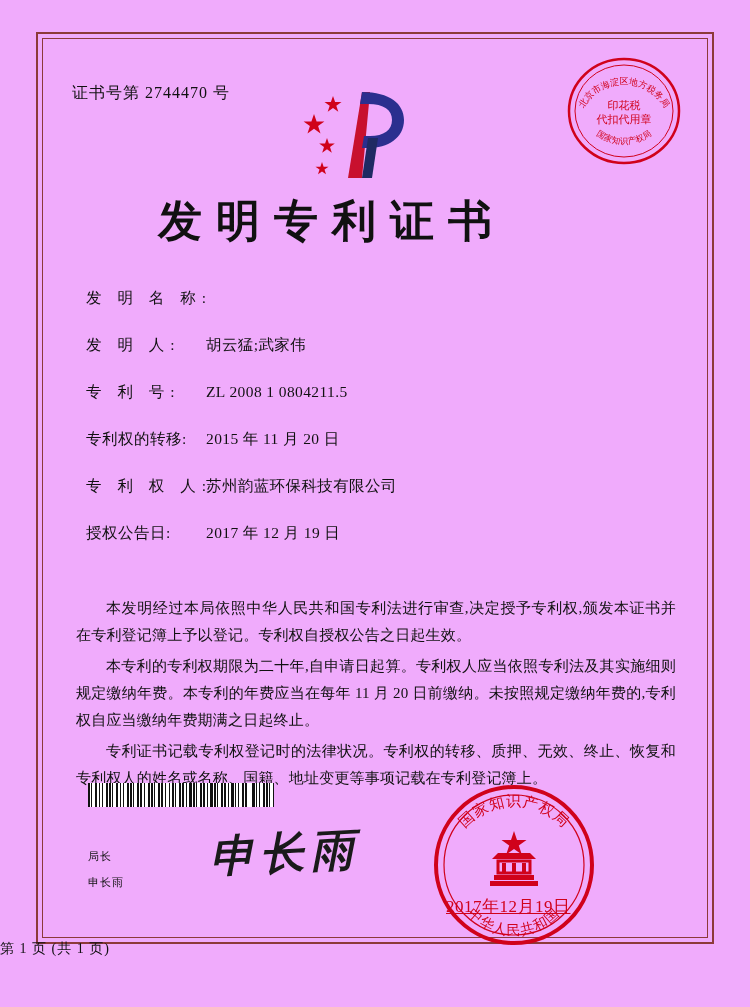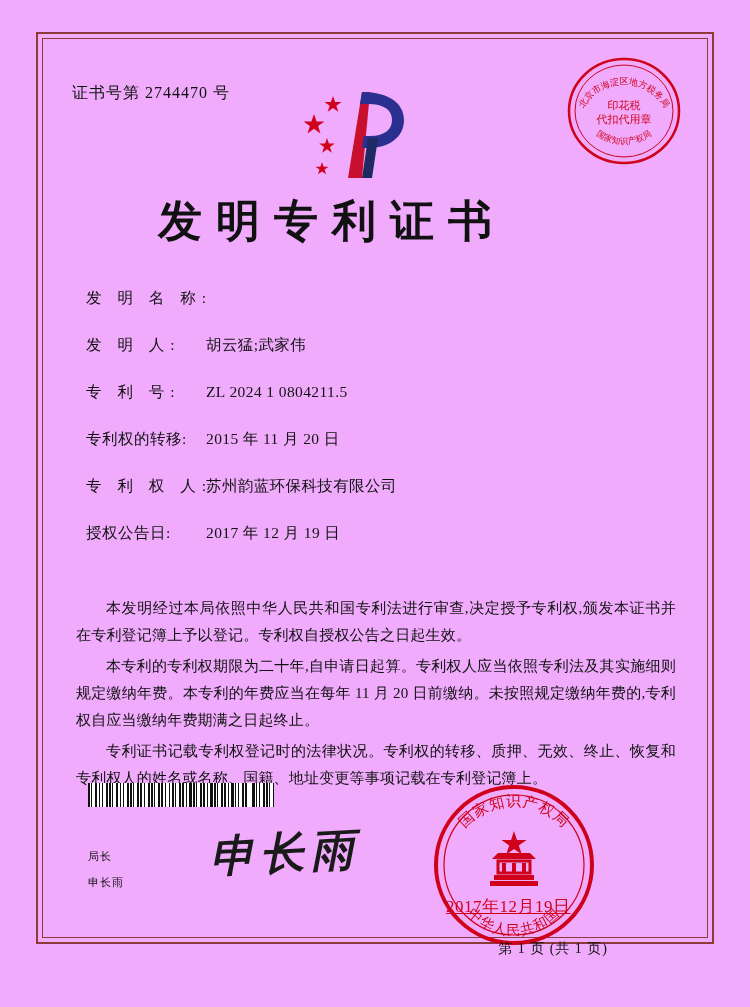--- a/index.html
+++ b/index.html
@@ -194,21 +194,21 @@
     white-space: nowrap;
     text-decoration: underline;
   }
 
   
   .footer {
     position: absolute;
     left: 0;
     top: 940px;
     width: 608px;
-    text-align: right;
+    text-align: left;
     font-size: 14px;
     color: #111;
     letter-spacing: 1px;
   }
 </style>
 </head>
 <body>
 
 <div class="certificate">
 
@@ -257,21 +257,21 @@
   <div class="fields">
     <div class="field-row">
       <span class="field-label spaced">发 明 名 称:</span>
     </div>
     <div class="field-row">
       <span class="field-label spaced">发 明 人:</span>
       <span class="field-value">胡云猛;武家伟</span>
     </div>
     <div class="field-row">
       <span class="field-label spaced">专 利 号:</span>
-      <span class="field-value">ZL 2024 1 0804211.5</span>
+      <span class="field-value">ZL 2008 1 0804211.5</span>
     </div>
     <div class="field-row">
       <span class="field-label">专利权的转移:</span>
       <span class="field-value">2015 年 11 月 20 日</span>
     </div>
     <div class="field-row">
       <span class="field-label spaced">专 利 权 人:</span>
       <span class="field-value">苏州韵蓝环保科技有限公司</span>
     </div>
     <div class="field-row">

